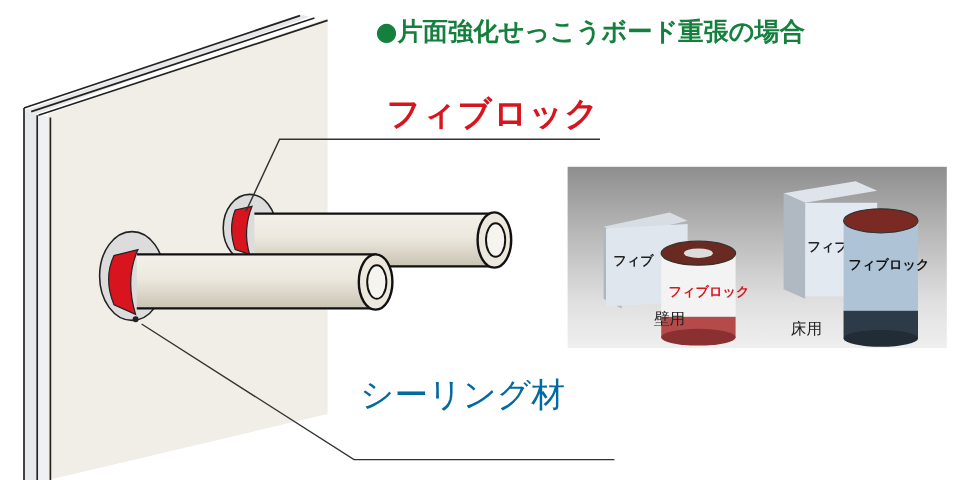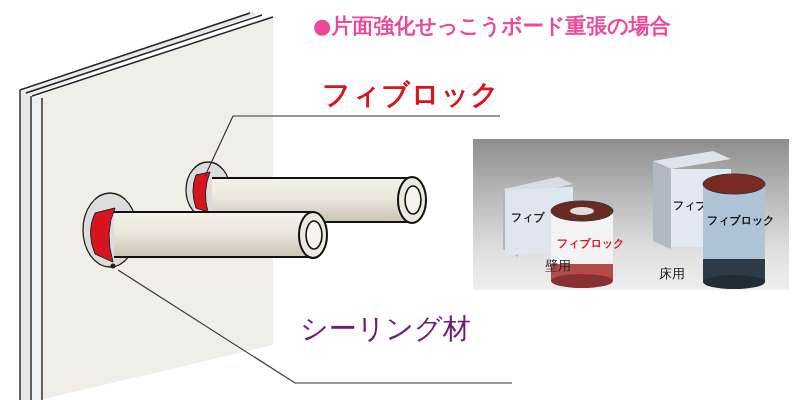--- a/index.html
+++ b/index.html
@@ -1,19 +1,19 @@
 <!DOCTYPE html>
 <html><head>
 <meta charset="utf-8">
 <style>
   html, body { margin:0; padding:0; background:#ffffff; }
   body { width:800px; height:400px; position:relative; overflow:hidden; font-family:"DejaVu Sans", sans-serif; }
-  .title { position:absolute; left:313px; top:12px; font-size:21px; font-weight:bold; color:#ec4899; letter-spacing:0px; white-space:nowrap; }
+  .title { position:absolute; left:313px; top:12px; font-size:21px; font-weight:bold; color:#15803d; letter-spacing:0px; white-space:nowrap; }
   .brand { position:absolute; left:322px; top:76px; font-size:28px; font-weight:bold; color:#d8141e; white-space:nowrap; letter-spacing:1px; }
-  .seal { position:absolute; left:300px; top:311px; font-size:28px; color:#701a75; line-height:36px; white-space:nowrap; font-family:"DejaVu Sans", sans-serif; }
+  .seal { position:absolute; left:300px; top:311px; font-size:28px; color:#0369a1; line-height:36px; white-space:nowrap; font-family:"DejaVu Sans", sans-serif; }
   svg.diagram { position:absolute; left:0; top:0; }
   .photo { position:absolute; left:473px; top:139px; width:316px; height:151px; overflow:hidden;
            background:linear-gradient(180deg,#8e8e8e 0%,#b6b6b6 35%,#e0e0e0 75%,#efefef 100%); }
   .photo-label { position:absolute; font-size:13px; color:#222; }
   .lbl-wall { left:28px; top:118px;margin-left:44px; }
   .lbl-floor { left:186px; top:126px; }
 </style>
 </head>
 <body>
 

